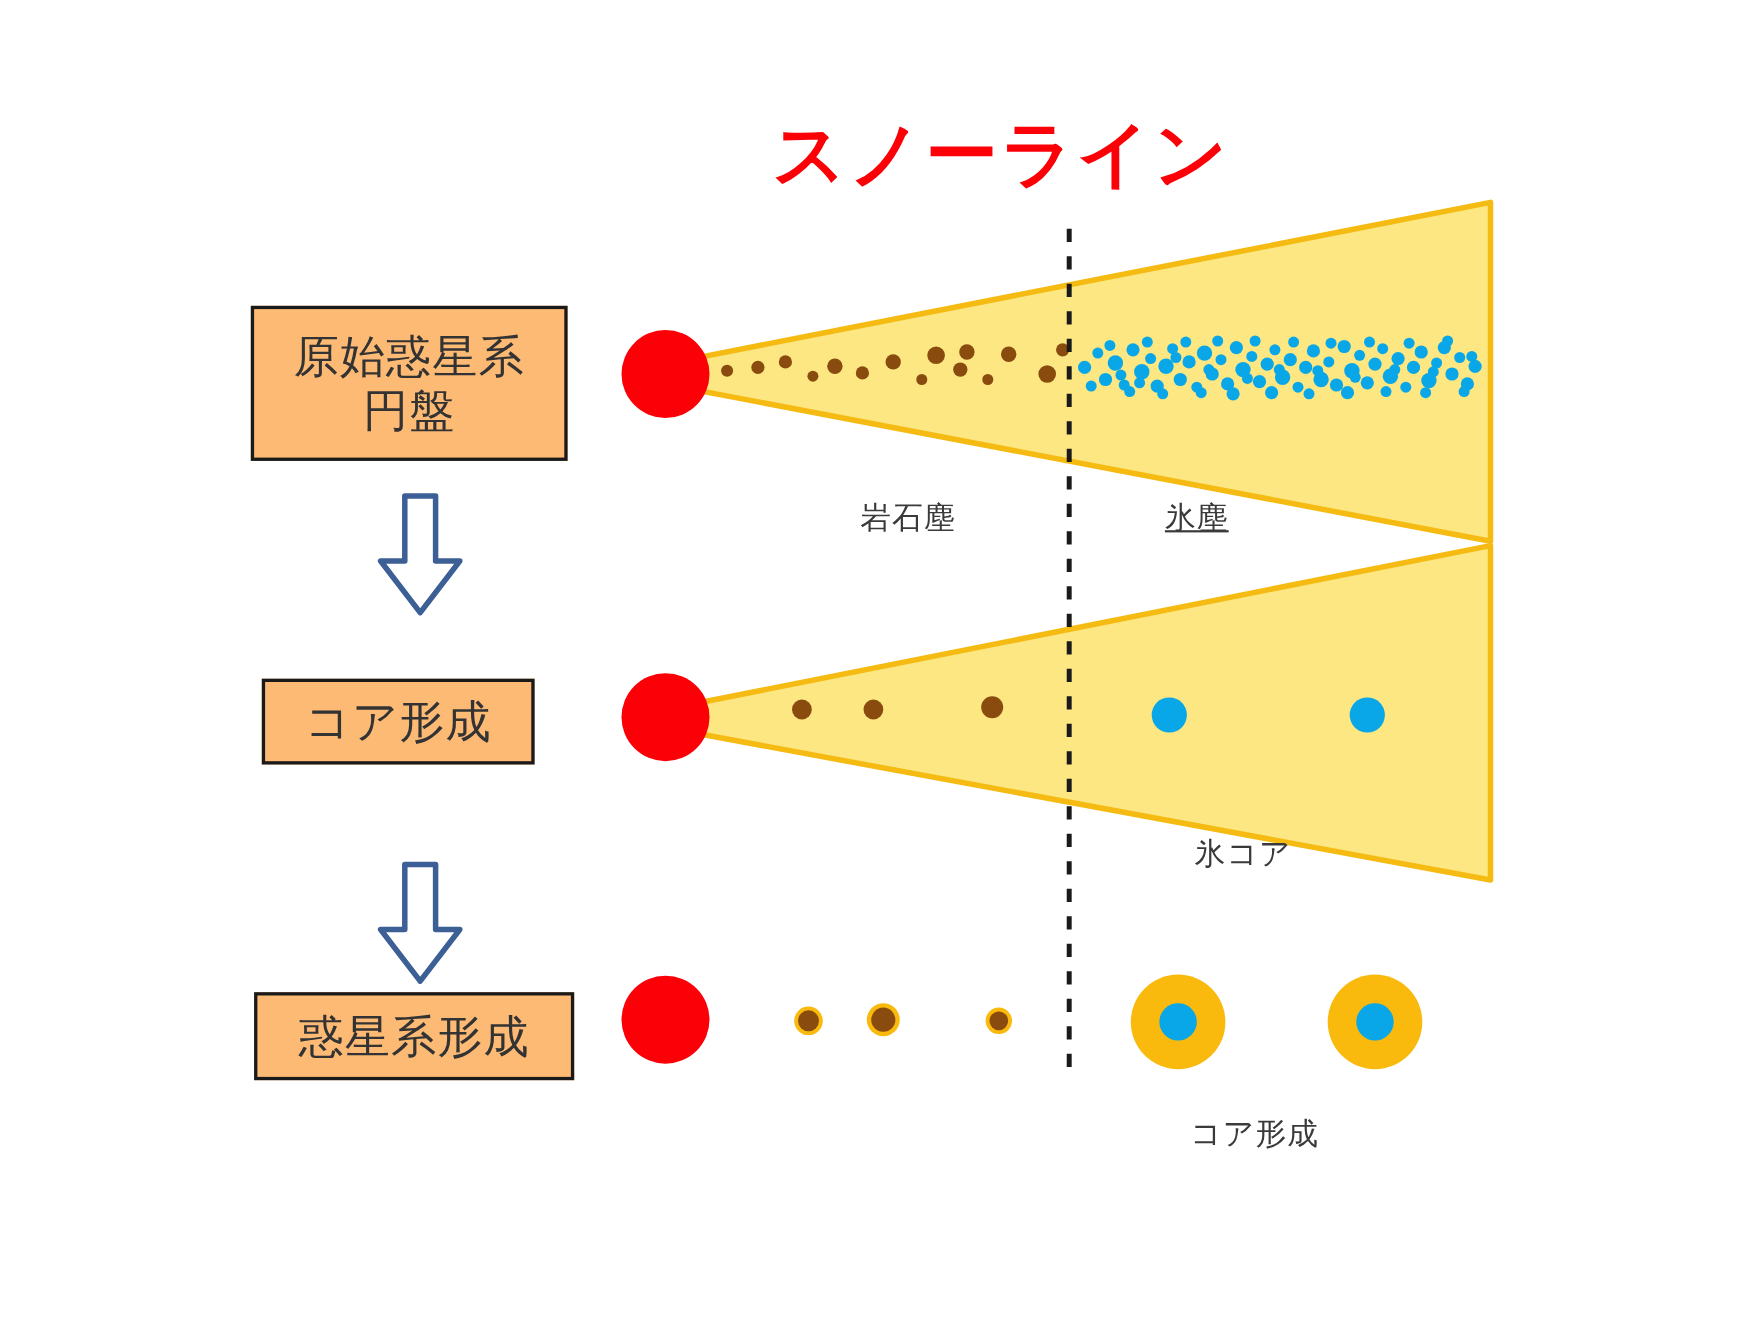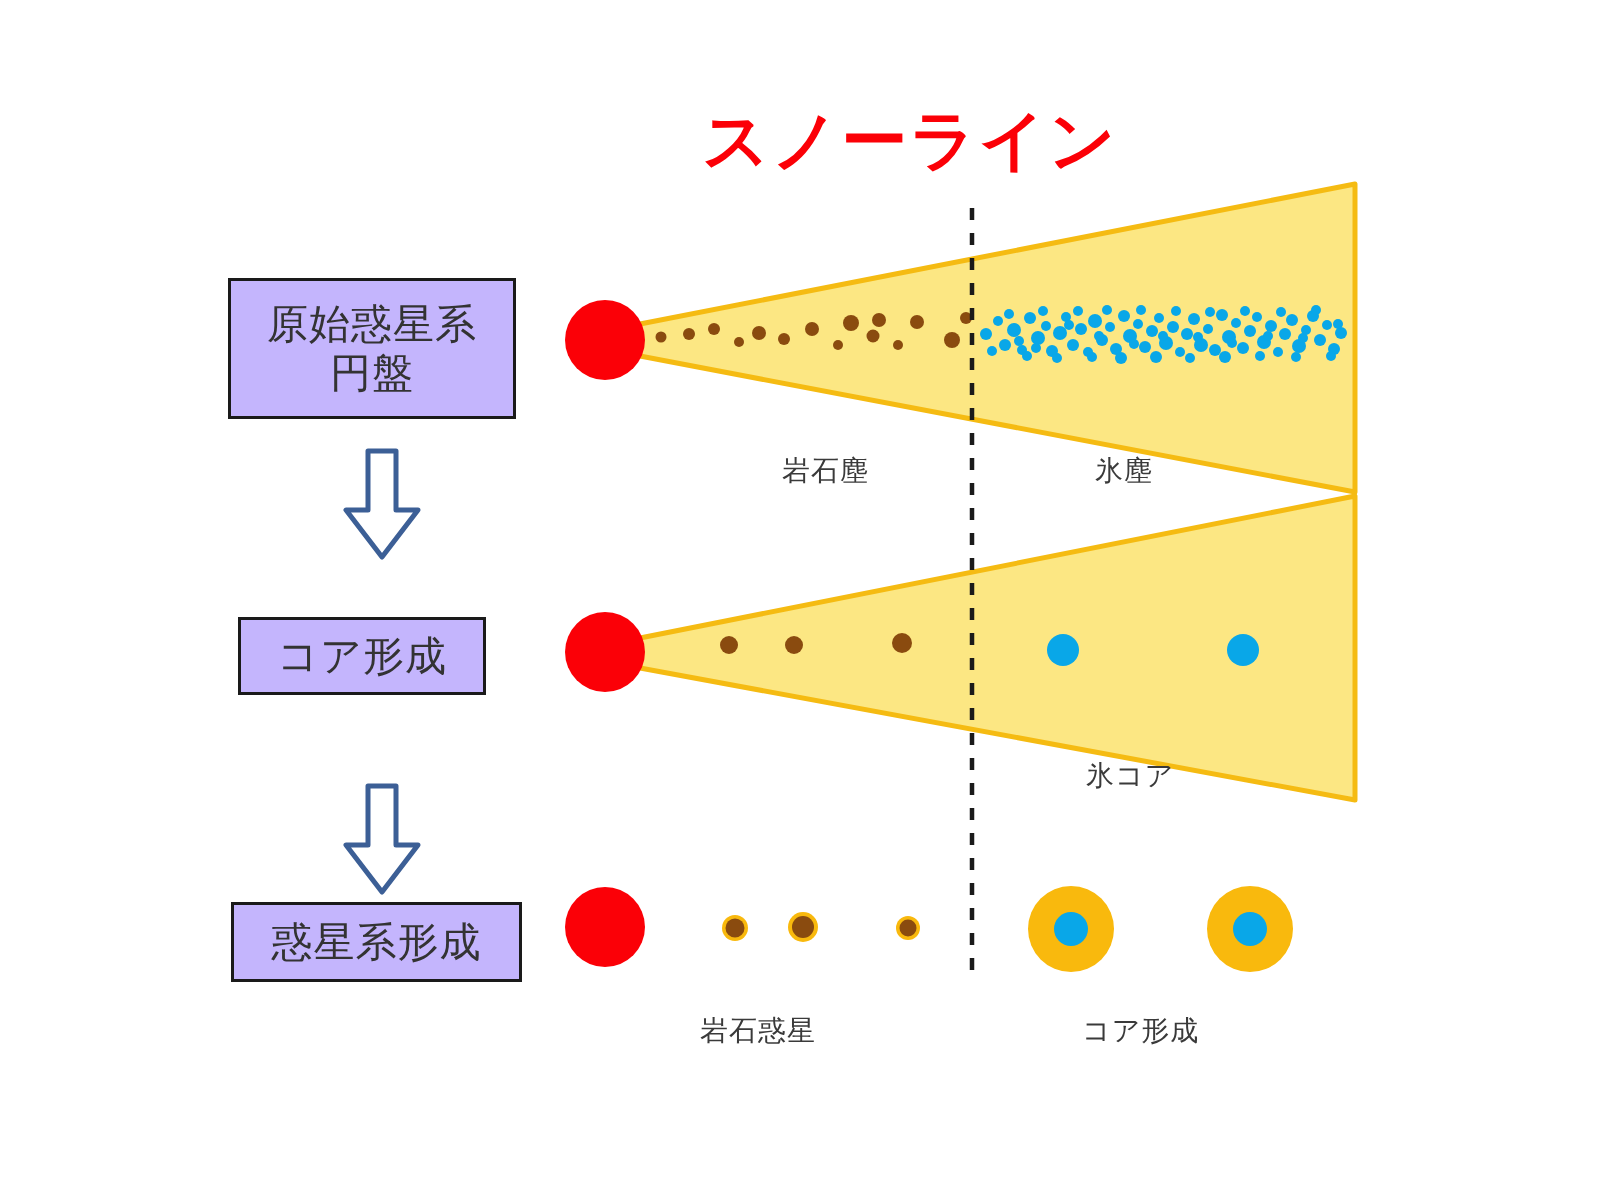--- a/index.html
+++ b/index.html
@@ -44,21 +44,21 @@
   .title-inner {
     position: relative;
     left: 70px;
   }
 
   
   .stage-box {
     position: absolute;
     box-sizing: border-box;
     border: 3px solid #1a1a1a;
-    background: #c4b5fd;
+    background: #fdba74;
     display: flex;
     align-items: center;
     justify-content: center;
     text-align: center;
     line-height: 1.18;
     font-size: 41px;
     color: #333333;
     letter-spacing: 1px;
   }
   #box-disk   { left: 228px; top: 278px; width: 288px; height: 141px; }
@@ -86,21 +86,21 @@
   
   .caption {
     position: absolute;
     font-size: 28px;
     color: #3a3a3a;
     white-space: nowrap;
     letter-spacing: 1px;
     text-align: center;
   }
   #cap-rock-dust   { left: 782px;  top: 452px;  }
-  #cap-ice-dust    { left: 1095px; top: 452px;  }
+  #cap-ice-dust    { left: 1059px; top: 452px; text-decoration: underline;  }
   #cap-rock-core   { left: 739px;  top: 757px;  }
   #cap-ice-core    { left: 1086px; top: 757px;  }
   #cap-rock-planet { left: 700px;  top: 1012px; }
   #cap-gas-planet  { left: 1082px; top: 1012px; }
 </style>
 </head>
 <body>
 
 <div id="stage">
 
@@ -276,16 +276,15 @@
     <polygon points="29,4 57,4 57,63 79,63 43,110 7,63 29,63" fill="#ffffff" stroke="#3c5f96" stroke-width="5" stroke-linejoin="round"></polygon>
   </svg>
 
   <svg class="flow-arrow" id="arrow-2" viewBox="0 0 86 115">
     <polygon points="29,4 57,4 57,63 79,63 43,110 7,63 29,63" fill="#ffffff" stroke="#3c5f96" stroke-width="5" stroke-linejoin="round"></polygon>
   </svg>
 
   <div class="caption" id="cap-rock-dust">岩石塵</div>
   <div class="caption" id="cap-ice-dust">氷塵</div>
   <div class="caption" id="cap-ice-core">氷コア</div>
-  <div class="caption" id="cap-rock-planet">岩石惑星</div>
   <div class="caption" id="cap-gas-planet">コア形成</div>
 
 </div>
 
 </body></html>

